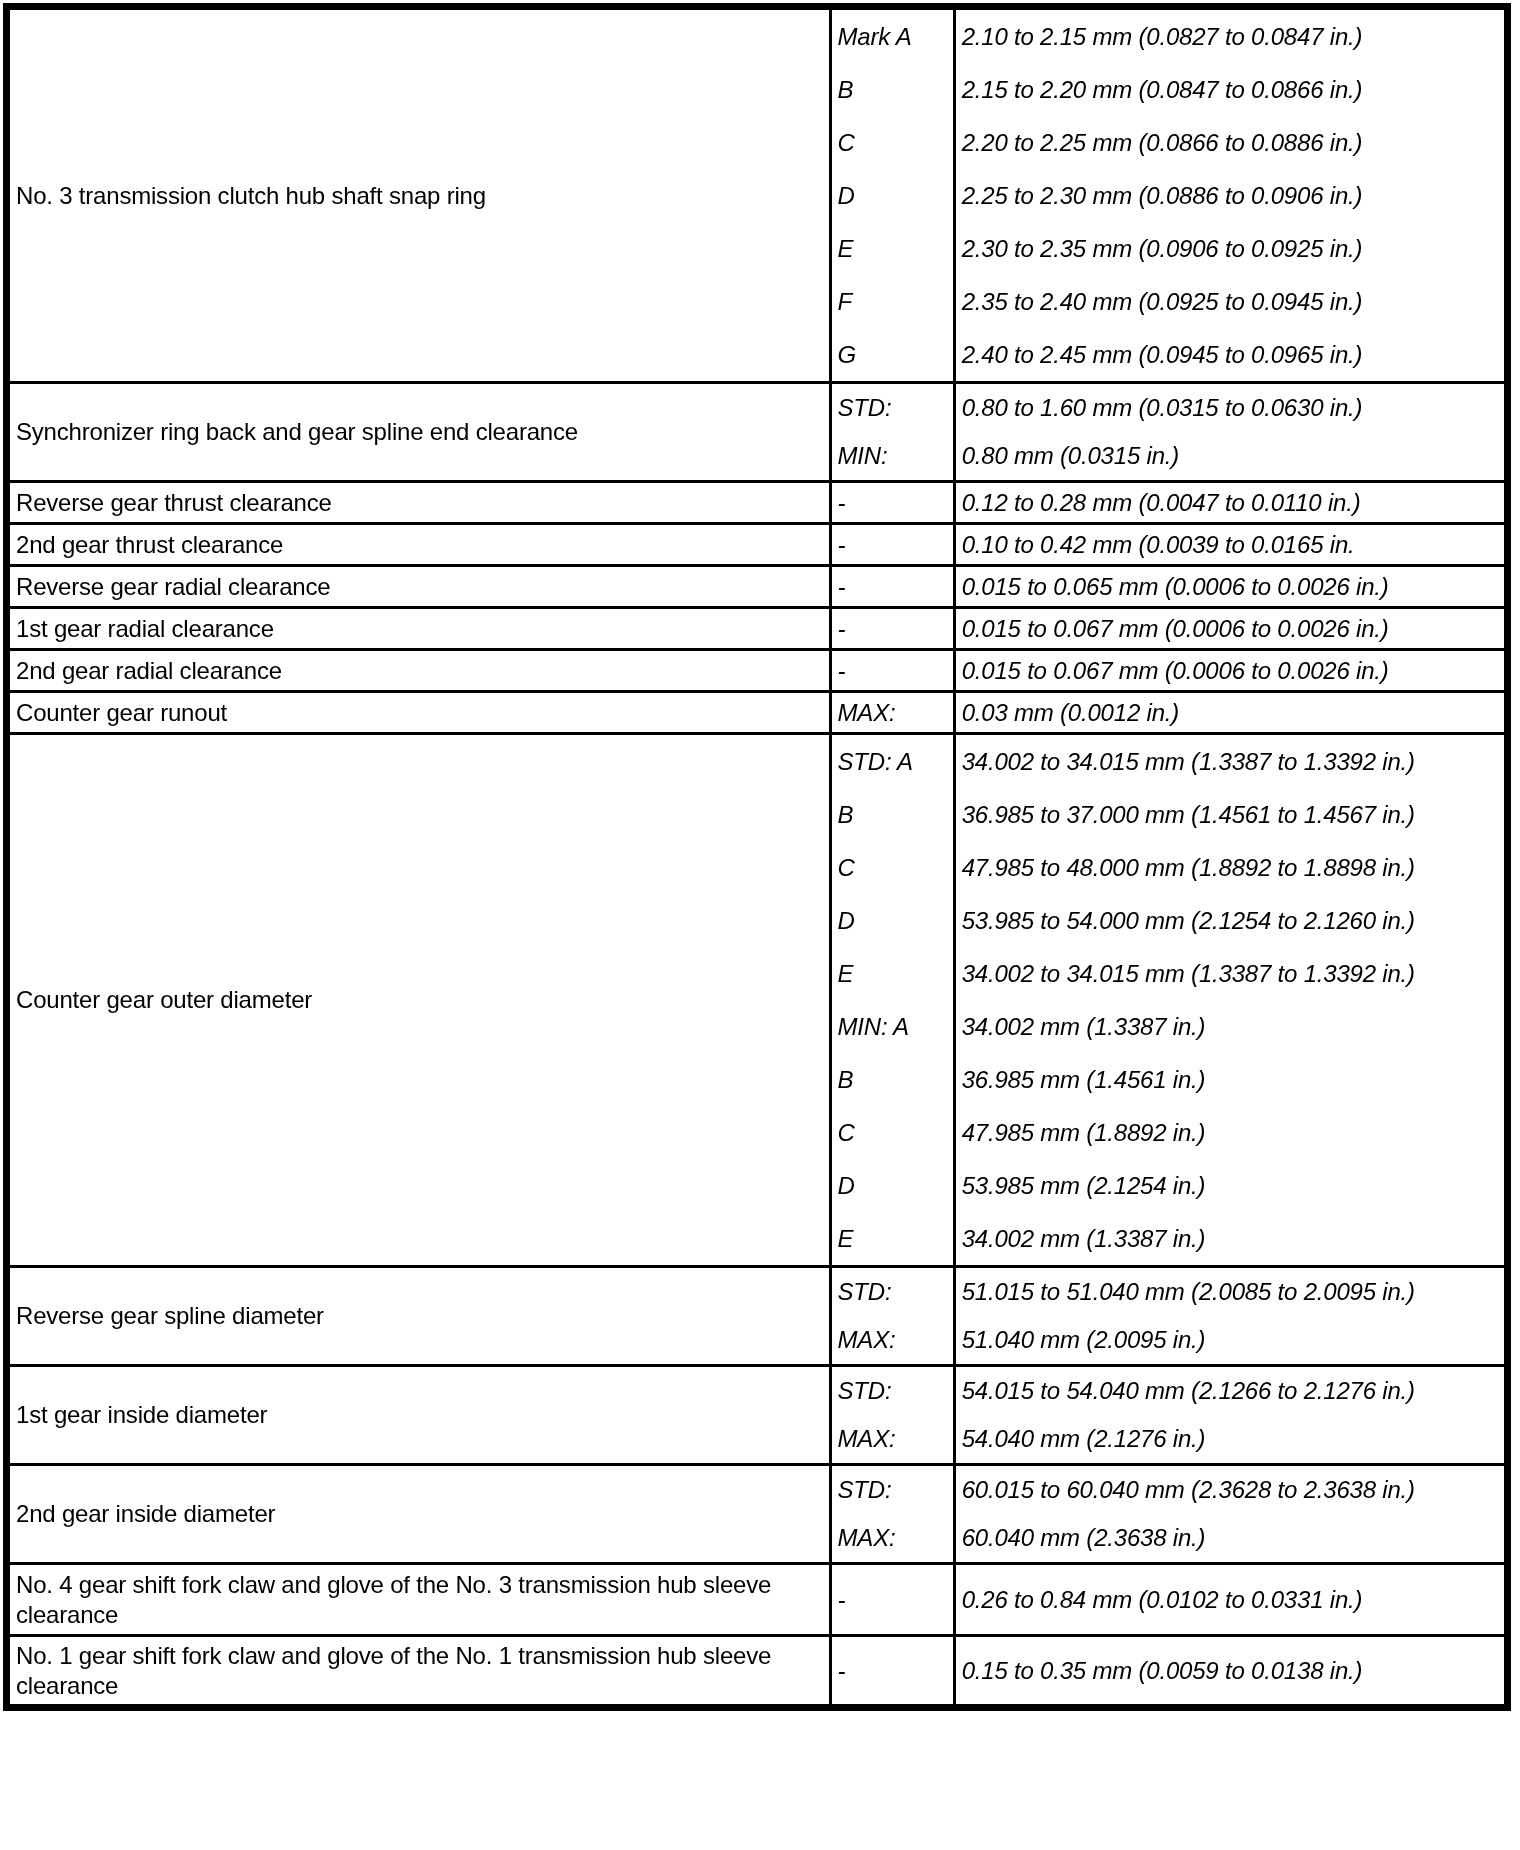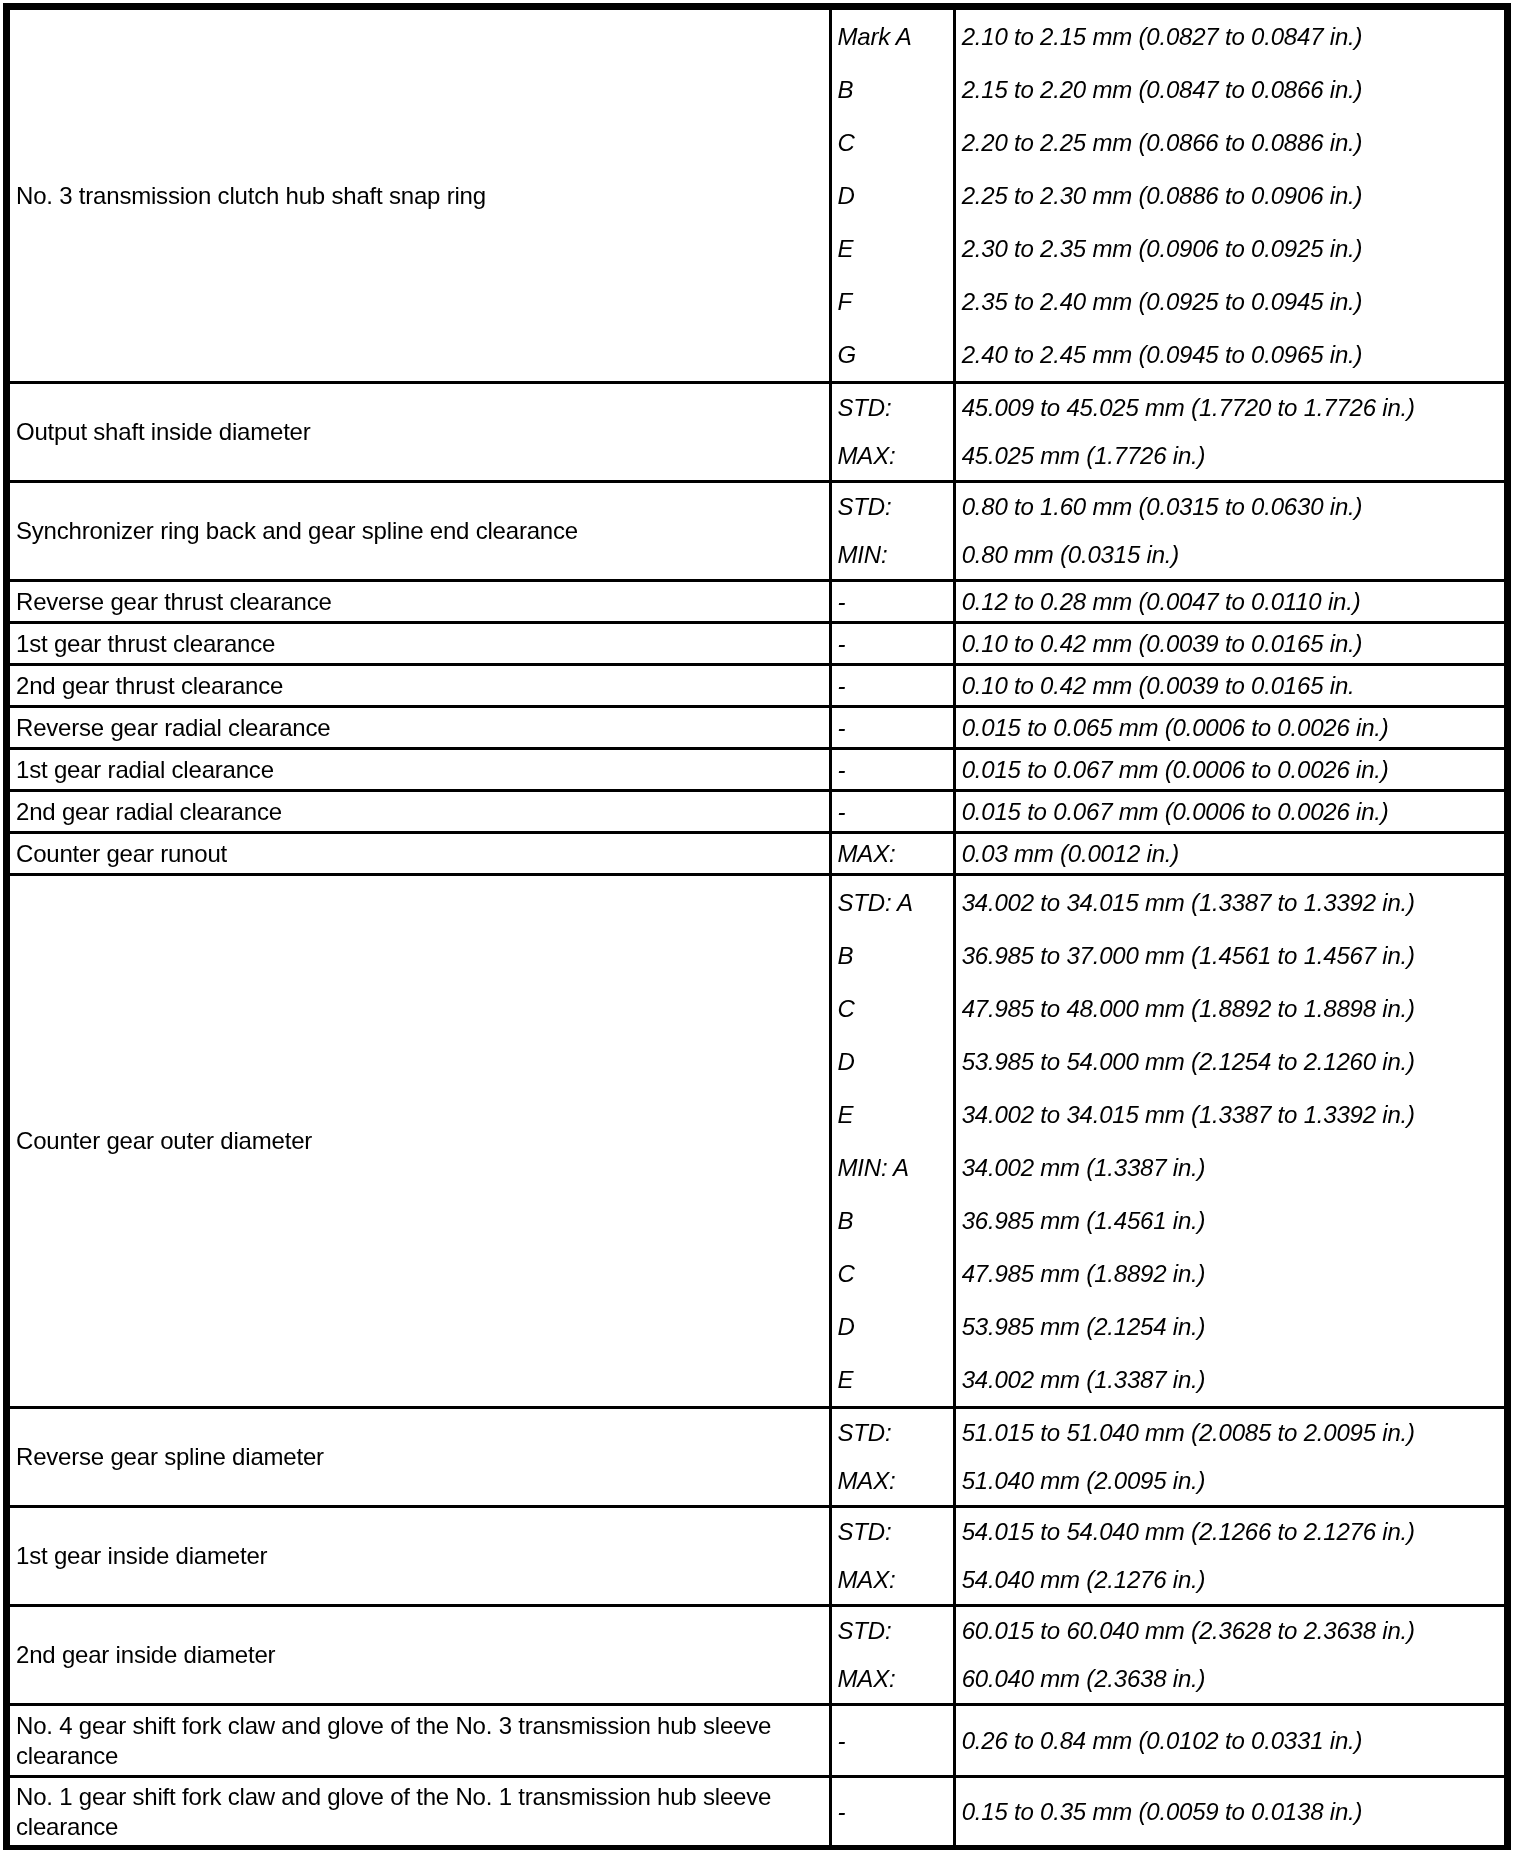--- a/index.html
+++ b/index.html
@@ -85,50 +85,34 @@
             <span class="ln">2.10 to 2.15 mm (0.0827 to 0.0847 in.)</span>
             <span class="ln">2.15 to 2.20 mm (0.0847 to 0.0866 in.)</span>
             <span class="ln">2.20 to 2.25 mm (0.0866 to 0.0886 in.)</span>
             <span class="ln">2.25 to 2.30 mm (0.0886 to 0.0906 in.)</span>
             <span class="ln">2.30 to 2.35 mm (0.0906 to 0.0925 in.)</span>
             <span class="ln">2.35 to 2.40 mm (0.0925 to 0.0945 in.)</span>
             <span class="ln">2.40 to 2.45 mm (0.0945 to 0.0965 in.)</span>
           </td>
         </tr>
         <tr class="multi two">
-          <td class="item">Output shaft inside diameter</td>
-          <td class="mark">
-            <span class="ln">STD:</span>
-            <span class="ln">MAX:</span>
-          </td>
-          <td class="value">
-            <span class="ln">45.009 to 45.025 mm (1.7720 to 1.7726 in.)</span>
-            <span class="ln">45.025 mm (1.7726 in.)</span>
-          </td>
-        </tr>
-        <tr class="multi two">
           <td class="item">Synchronizer ring back and gear spline end clearance</td>
           <td class="mark">
             <span class="ln">STD:</span>
             <span class="ln">MIN:</span>
           </td>
           <td class="value">
             <span class="ln">0.80 to 1.60 mm (0.0315 to 0.0630 in.)</span>
             <span class="ln">0.80 mm (0.0315 in.)</span>
           </td>
         </tr>
         <tr class="single">
           <td class="item">Reverse gear thrust clearance</td>
           <td class="mark">-</td>
           <td class="value">0.12 to 0.28 mm (0.0047 to 0.0110 in.)</td>
-        </tr>
-        <tr class="single">
-          <td class="item">1st gear thrust clearance</td>
-          <td class="mark">-</td>
-          <td class="value">0.10 to 0.42 mm (0.0039 to 0.0165 in.)</td>
         </tr>
         <tr class="single">
           <td class="item">2nd gear thrust clearance</td>
           <td class="mark">-</td>
           <td class="value">0.10 to 0.42 mm (0.0039 to 0.0165 in.</td>
         </tr>
         <tr class="single">
           <td class="item">Reverse gear radial clearance</td>
           <td class="mark">-</td>
           <td class="value">0.015 to 0.065 mm (0.0006 to 0.0026 in.)</td>

